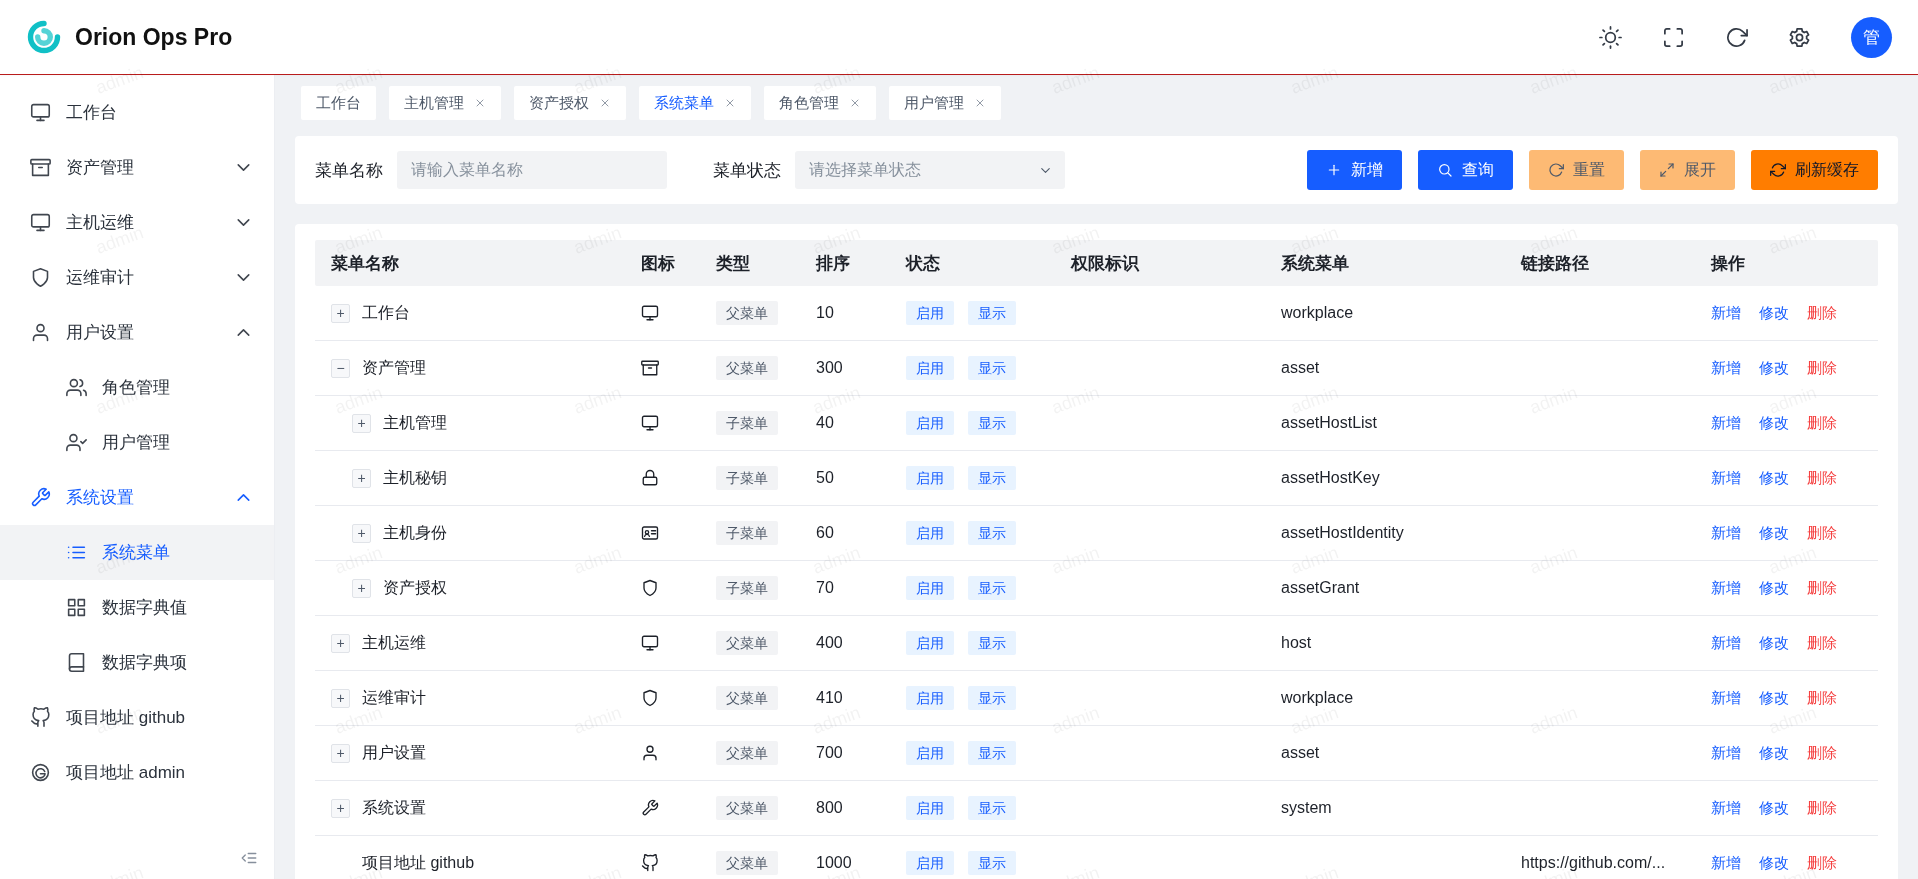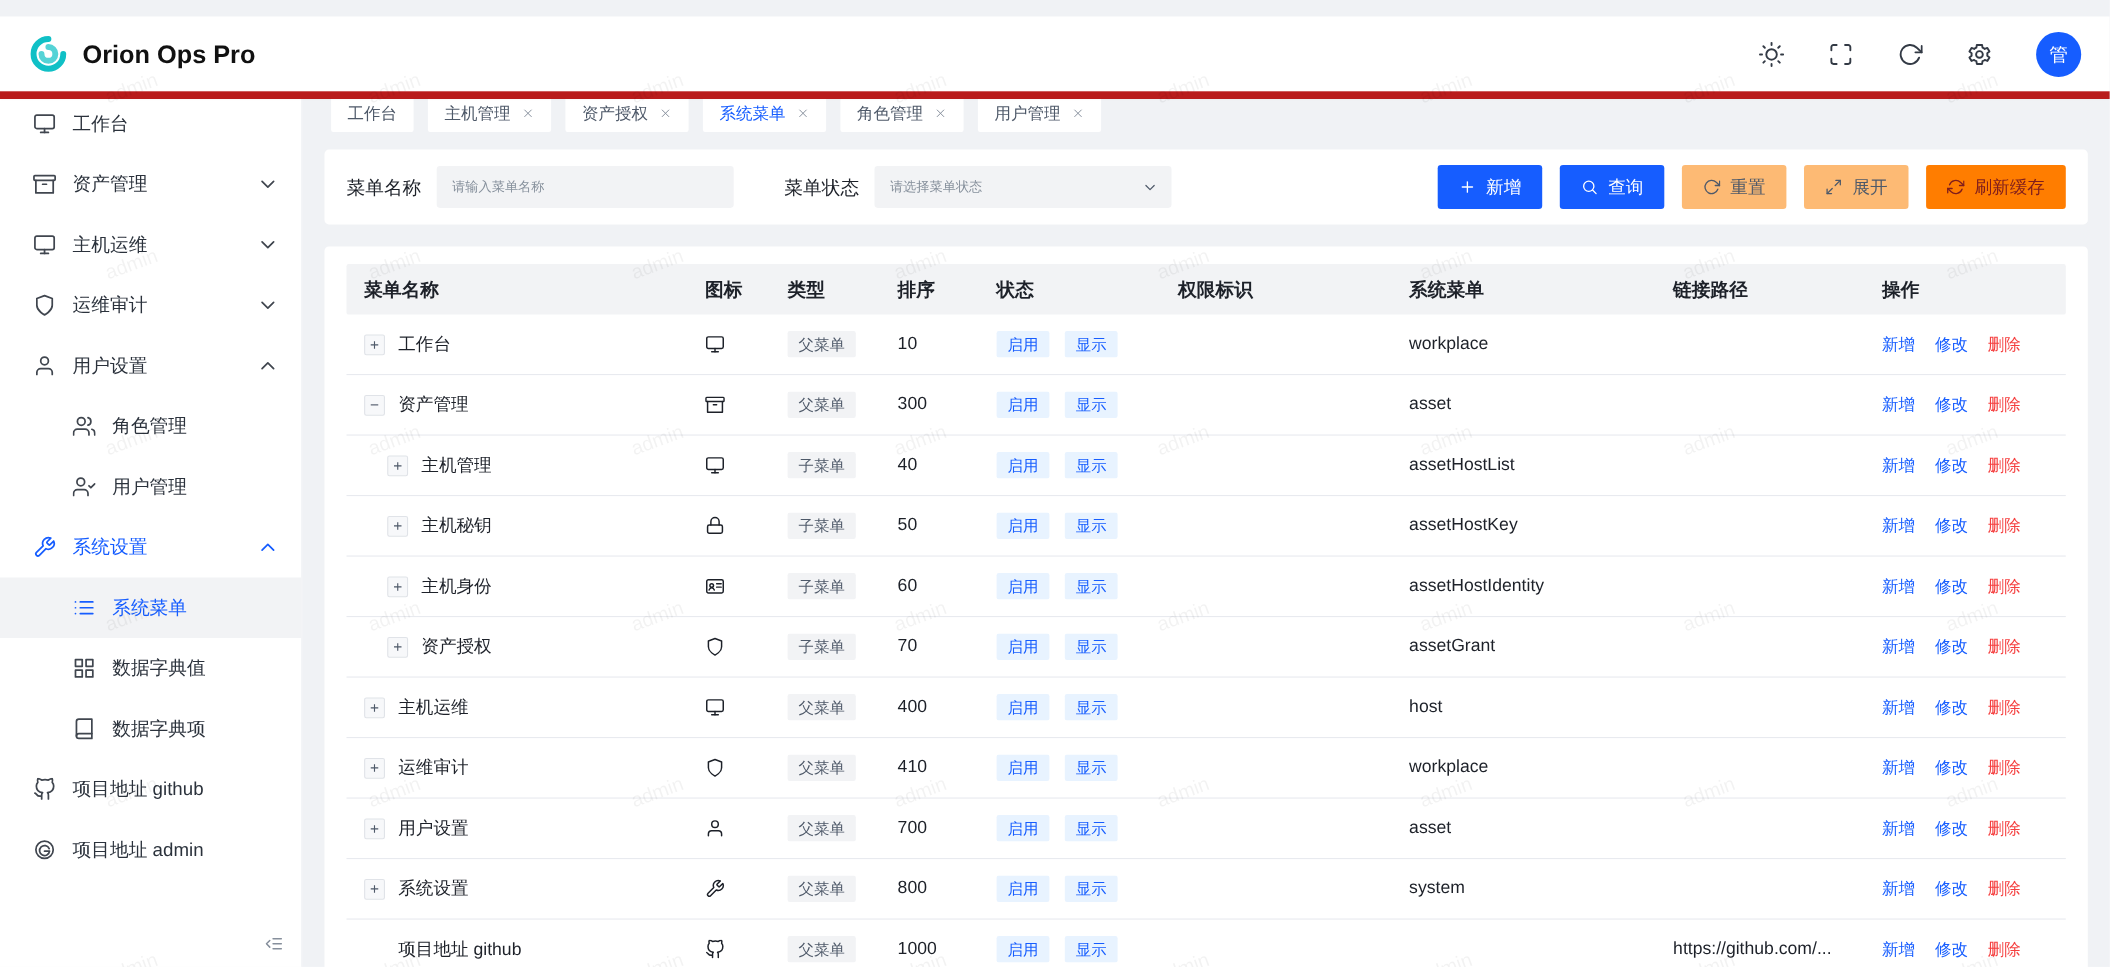--- a/index.html
+++ b/index.html
@@ -4,22 +4,22 @@
 <style>
   *{box-sizing:border-box;margin:0;padding:0}
   html,body{width:1918px;height:879px;overflow:hidden}
   body{font-family:"Liberation Sans","DejaVu Sans",sans-serif;color:#1d2129;background:#f0f2f5;position:relative}
   .icon{display:inline-flex;align-items:center;justify-content:center;flex:none}
   .icon svg{width:20px;height:20px}
   a{text-decoration:none;cursor:pointer}
   button{font-family:inherit;cursor:pointer}
 
   
-  .header{position:absolute;top:15px;left:0;right:0;height:75px;background:#fff;display:flex;align-items:center;
-          padding:0 26px;z-index:20;border-bottom:7px solid #b91c1c;box-shadow:0 1px 2px rgba(0,0,0,.03)}
+  .header{position:absolute;top:0;left:0;right:0;height:75px;background:#fff;display:flex;align-items:center;
+          padding:0 26px;z-index:20;border-bottom:1px solid #b91c1c;box-shadow:0 1px 2px rgba(0,0,0,.03)}
   .logo{display:flex;align-items:center;gap:13px}
   .logo-title{font-size:23px;font-weight:700;color:#111}
   .header-actions{margin-left:auto;display:flex;align-items:center;gap:40px}
   .hicon{color:#333a45;cursor:pointer}
   .hicon svg{width:23px;height:23px}
   .avatar{width:41px;height:41px;border-radius:50%;background:#165dff;color:#fff;display:flex;align-items:center;
           justify-content:center;font-size:17px;cursor:pointer}
 
   
   .sidebar{position:absolute;top:75px;left:0;bottom:0;width:275px;background:#fff;border-right:1px solid #eceef2;
@@ -45,33 +45,33 @@
   .tab-bar{display:flex;gap:13px;padding:11px 26px 0 26px;align-items:center}
   .tab{background:#fff;height:34px;display:flex;align-items:center;gap:10px;padding:0 15px;font-size:15px;
        color:#4e5969;border-radius:2px;cursor:pointer;white-space:nowrap}
   .tab.active{color:#165dff}
   .tab-close{color:#868f9c;cursor:pointer;display:inline-flex}
   .tab-close svg{width:12px;height:12px}
 
   .filter-card{margin:16px 20px 0;background:#fff;border-radius:4px;padding:14px 20px;display:flex;align-items:center}
   .f-label{font-size:17px;color:#1d2129;margin-right:14px;white-space:nowrap}
   .f-label.second{margin-left:46px}
-  .f-input{width:270px;height:38px;background:#f2f3f5;border:none;border-radius:3px;padding:0 14px;font-size:12px;
+  .f-input{width:270px;height:38px;background:#f2f3f5;border:none;border-radius:3px;padding:0 14px;font-size:16px;
            color:#1d2129;font-family:Liberation Sans, sans-serif;outline:none}
   .f-input::placeholder{color:#86909c}
   .f-select{width:270px;height:38px;background:#f2f3f5;border-radius:3px;display:flex;align-items:center;
-            justify-content:space-between;padding:0 12px 0 14px;font-size:12px;color:#86909c;cursor:pointer}
+            justify-content:space-between;padding:0 12px 0 14px;font-size:16px;color:#86909c;cursor:pointer}
   .f-select .icon{color:#4e5969}
   .f-select .icon svg{width:15px;height:15px}
   .btns{margin-left:auto;display:flex;gap:16px}
   .btn{height:40px;border:none;border-radius:3px;padding:0 19px;font-size:16px;display:flex;align-items:center;gap:9px}
   .btn .icon svg{width:16px;height:16px}
   .btn-primary{background:#165dff;color:#fff}
   .btn-secondary{background:#fdba74;color:#4e5969}
-  .btn-warning{background:#ff7d00;color:#7f1d1d}
+  .btn-warning{background:#ff7d00;color:#0f172a}
 
   .table-card{margin:20px 20px 0;background:#fff;border-radius:4px;padding:16px 20px 0;min-height:700px}
   .thead{display:flex;background:#f2f3f5;height:46px;align-items:center;border-radius:2px}
   .th{font-size:17px;font-weight:600;color:#1d2129;padding:0 16px;white-space:nowrap}
   .tr{display:flex;height:55px;align-items:center;border-bottom:1px solid #e8eaef}
   .td{padding:0 16px;font-size:16px;color:#1d2129;display:flex;align-items:center;overflow:hidden;white-space:nowrap}
   .c-name{width:310px}
   .c-icon{width:75px}
   .c-type{width:100px}
   .c-order{width:90px}

